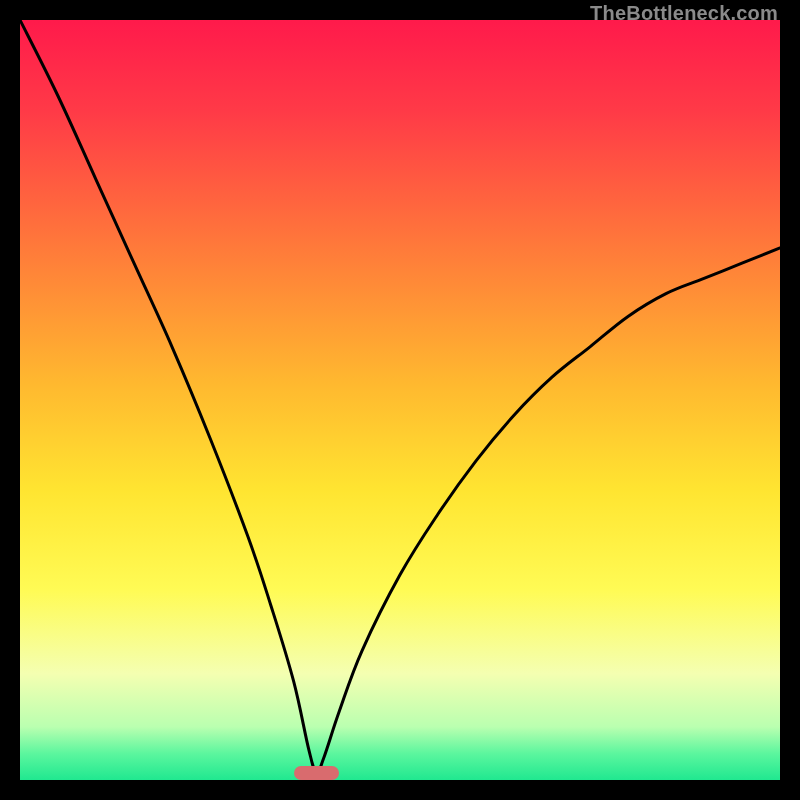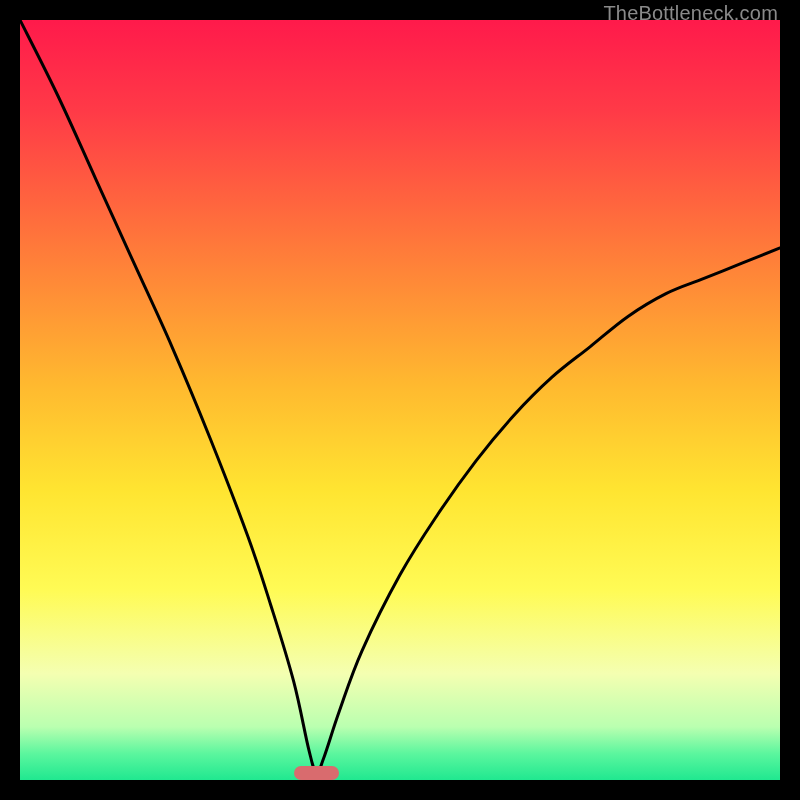--- a/index.html
+++ b/index.html
@@ -25,21 +25,21 @@
     top: 0;
     width: 760px;
     height: 760px;
   }
   .watermark {
     position: absolute;
     top: 2px;
     right: 22px;
     color: #8a8a8a;
     font-size: 20px;
-    font-weight: 400;
+    font-weight: 700;
     letter-spacing: 0.2px;
     user-select: none;
   }
   .marker {
     position: absolute;
     height: 14px;
     border-radius: 7px;
     background: #d96b6e;
   }
   svg { display: block; }

